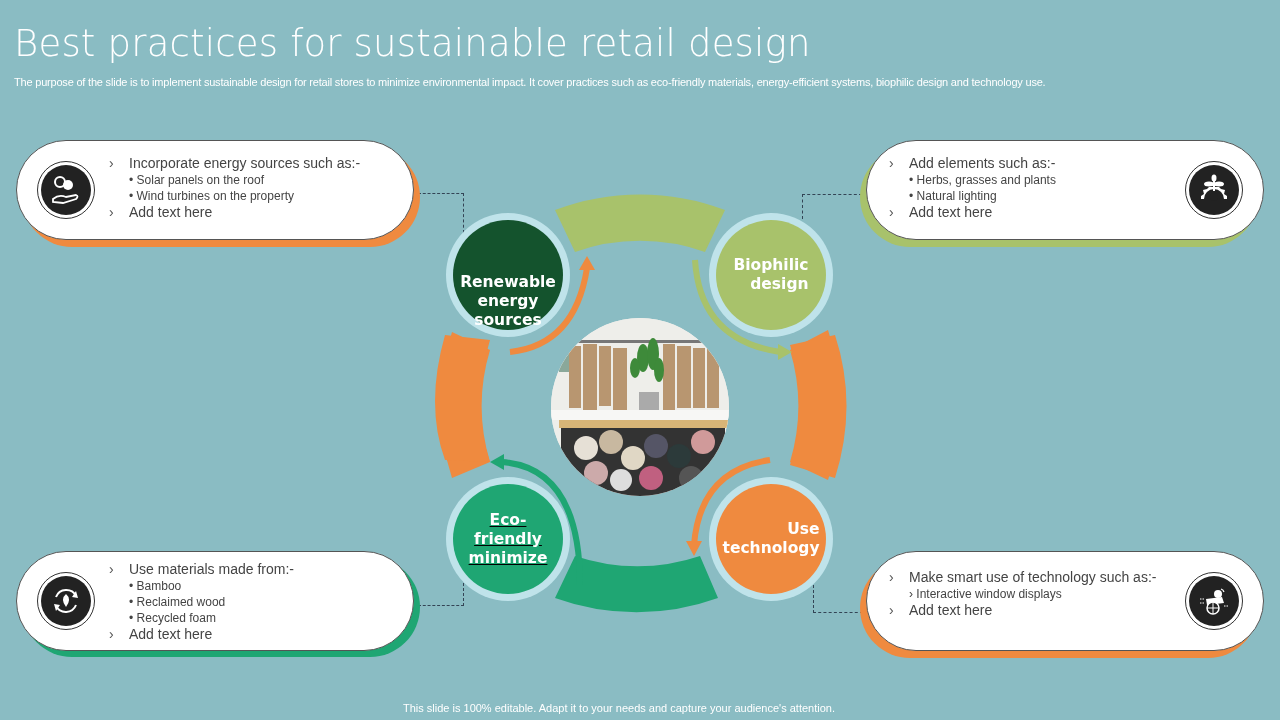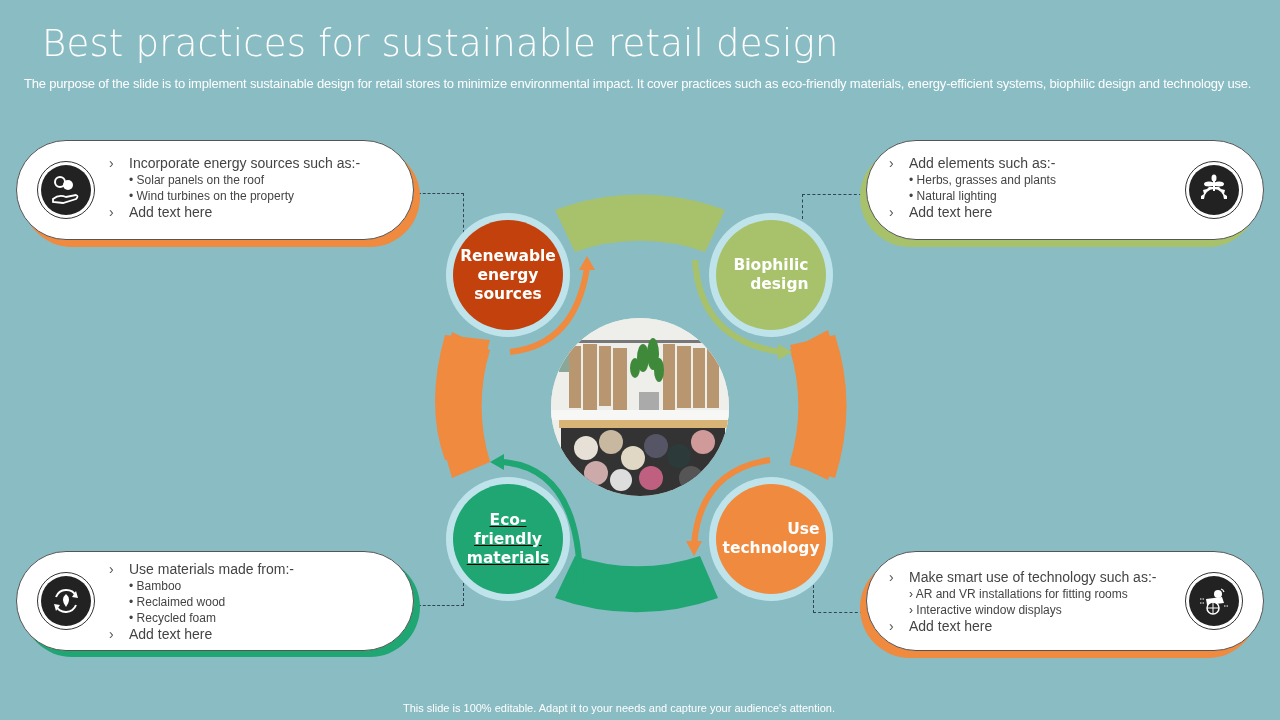--- a/index.html
+++ b/index.html
@@ -1,18 +1,18 @@
 <!DOCTYPE html>
 <html><head>
 <meta charset="utf-8">
 <style>
   * { box-sizing: border-box; margin: 0; padding: 0; }
   body { width: 1280px; height: 720px; overflow: hidden; background: #8abcc3; font-family: "Liberation Sans", sans-serif; position: relative; }
-  .title { position: absolute; left: 42px; top: 22px; font-family: "DejaVu Sans", sans-serif; font-weight: 200; font-size: 37px; color: #ffffff; letter-spacing: 0.2px; font-stretch: condensed; }
-  .subtitle { position: absolute; left: 24px; top: 76px; font-size: 13px; color: #ffffff; letter-spacing: -0.2px; }
+  .title { position: absolute; left: 14px; top: 22px; font-family: "DejaVu Sans", sans-serif; font-weight: 200; font-size: 37px; color: #ffffff; letter-spacing: 0.2px; font-stretch: condensed; }
+  .subtitle { position: absolute; left: 14px; top: 76px; font-size: 11px; color: #ffffff; letter-spacing: -0.2px; }
   .footer { position: absolute; left: 403px; top: 702px; font-size: 11px; color: #ffffff; }
   .pagenum { position: absolute; right: 15px; top: 702px; font-size: 11px; color: #ffffff; margin-top: 32px; }
 
   .card-wrap { position: absolute; width: 398px; height: 100px; }
   .card-shadow { position: absolute; width: 398px; height: 100px; border-radius: 50px; }
   .card { position: absolute; left: 0; top: 0; width: 398px; height: 100px; background: #fff; border-radius: 50px; border: 1px solid #555; }
   .card .icon-circle { position: absolute; top: 20px; width: 58px; height: 58px; border-radius: 50%; border: 1.5px solid #333; background: #fff; display: flex; align-items: center; justify-content: center; }
   .card .icon-inner { width: 50px; height: 50px; border-radius: 50%; background: #222; display: flex; align-items: center; justify-content: center; }
   .card .text { position: absolute; top: 14px; font-size: 14px; color: #444; line-height: 17px; }
   .line-main { display: flex; gap: 12px; }
@@ -91,42 +91,42 @@
         <circle cx="152" cy="124" r="12" fill="#d09a9a"></circle>
       <circle cx="45" cy="155" r="12" fill="#caa"></circle>
         <circle cx="100" cy="160" r="12" fill="#c06080"></circle>
       <circle cx="70" cy="162" r="11" fill="#ddd"></circle>
         <circle cx="140" cy="160" r="12" fill="#555"></circle>
     </g>
   </svg>
 </div>
 
 <div class="node" style="left:446px;top:213px;">
-  <div class="node-inner" style="background:#c2410c;">
+  <div class="node-inner" style="background:#14532d;align-items:flex-end;">
     <div>
       <div>Renewable</div>
       <div>energy</div>
       <div>sources</div>
     </div>
   </div>
 </div>
 <div class="node" style="left:709px;top:213px;">
   <div class="node-inner" style="background:#a8c26b;text-align:right;">
     <div>
       <div>Biophilic</div>
       <div>design</div>
     </div>
   </div>
 </div>
 <div class="node" style="left:446px;top:477px;text-decoration:underline;">
   <div class="node-inner" style="background:#1fa673;">
     <div>
       <div>Eco-</div>
       <div>friendly</div>
-      <div>materials</div>
+      <div>minimize</div>
     </div>
   </div>
 </div>
 <div class="node" style="left:709px;top:477px;">
   <div class="node-inner" style="background:#ef8a3f;text-align:right;">
     <div>
       <div>Use</div>
       <div>technology</div>
     </div>
   </div>
@@ -220,21 +220,20 @@
 </div>
 
 <div class="card-wrap" style="left:866px;top:551px;">
   <div class="card-shadow" style="left:-6px;top:7px;background:#ef8a3f;"></div>
   <div class="card">
     <div class="text" style="left:22px;top:17px;">
       <div class="line-main">
           <span class="chev">›</span>
           <span>Make smart use of technology such as:-</span>
         </div>
-      <div class="line-sub"><span>›</span> <span>AR and VR installations for fitting rooms</span></div>
       <div class="line-sub"><span>›</span> <span> Interactive window displays</span></div>
       <div class="line-main">
           <span class="chev">›</span>
           <span>Add text here</span>
         </div>
     </div>
     <div class="icon-circle" style="left:318px;">
       <div class="icon-inner">
         <svg width="34" height="34" viewBox="0 0 34 34">
           <circle cx="21" cy="10" r="4" fill="#fff"></circle>

